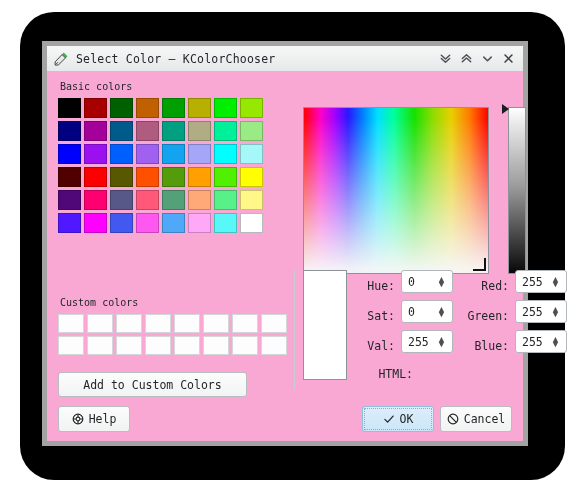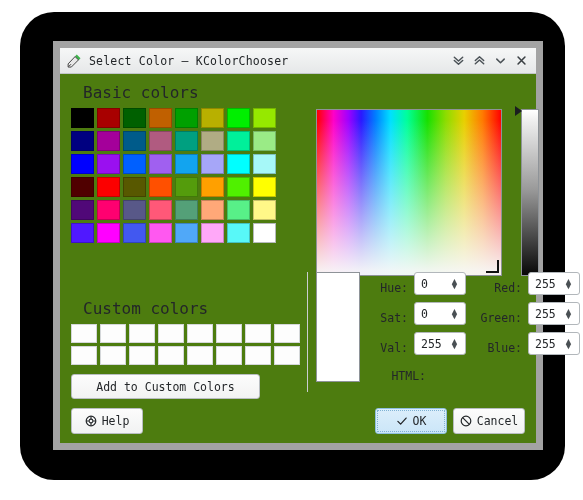--- a/index.html
+++ b/index.html
@@ -4,37 +4,37 @@
 <style>
   html,body{margin:0;padding:0;background:#ffffff;}
   body{width:583px;height:500px;overflow:hidden;
        font-family:"DejaVu Sans Mono","Liberation Mono",monospace;}
 
   
   #backdrop{position:absolute;left:20px;top:12px;width:545px;height:468px;
             background:#000000;border-radius:34px;}
 
   
-  #dialog{position:absolute;left:53px;top:41px;width:476px;height:395px;
-          background:#4d7c0f;border:7px solid #a3a3a3;
+  #dialog{position:absolute;left:42px;top:41px;width:476px;height:395px;
+          background:#f9a8d4;border:5px solid #a3a3a3;
           box-shadow:0 1px 3px rgba(0,0,0,.45);}
 
   
   #titlebar{height:26px;background:linear-gradient(#f6f7f7,#e6e8e9);
             border-bottom:1px solid #c2c6c9;display:flex;align-items:center;
             padding:0 4px 0 7px;box-sizing:border-box;}
   #title-text{font-size:11.5px;color:#232629;margin-left:7px;letter-spacing:.2px;}
   .winbtn{width:21px;height:22px;display:flex;align-items:center;justify-content:center;
           color:#4b5257;}
   #winbtns{margin-left:auto;display:flex;}
 
   
   #content{position:absolute;left:0;top:26px;right:0;bottom:0;padding:9px 11px;
            box-sizing:border-box;}
-  .section-label{font-size:16px;color:#232629;margin:0 0 6px 12px;}
+  .section-label{font-size:10px;color:#232629;margin:0 0 6px 2px;}
 
   
   #basic-grid{display:grid;grid-template-columns:repeat(8,23px);
               grid-template-rows:repeat(6,20px);gap:3px 3px;}
   .sw{width:23px;height:20px;box-sizing:border-box;border:1px solid rgba(0,0,0,.22);}
   .sw.white{border:1px solid #b6babd;}
 
   
   #picker-wrap{position:absolute;left:256px;top:35px;}
   #gradient{position:relative;width:186px;height:167px;

